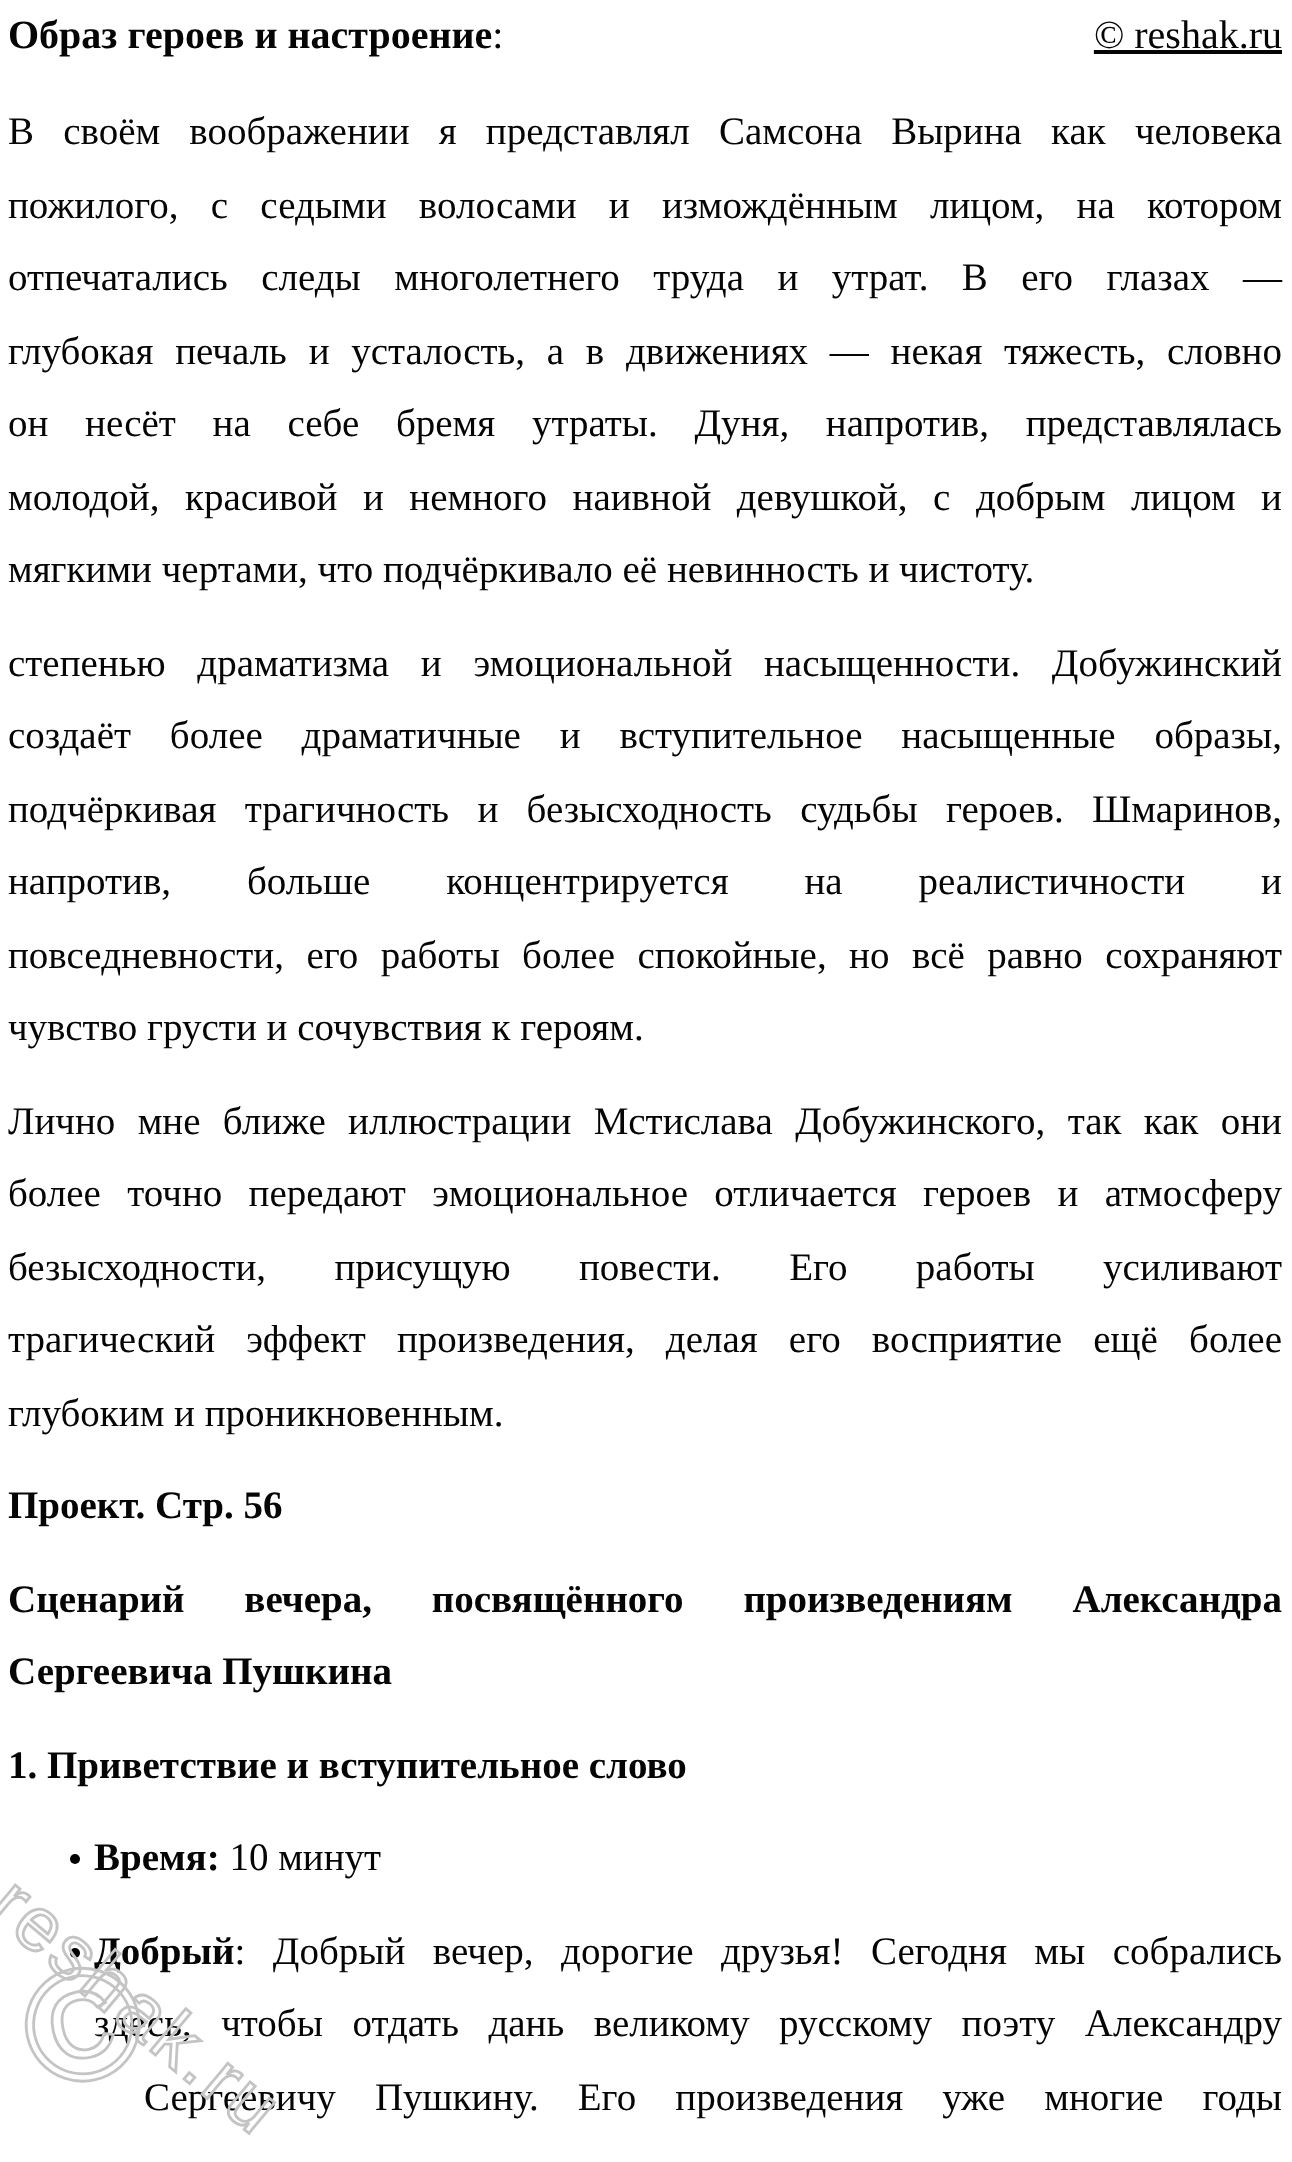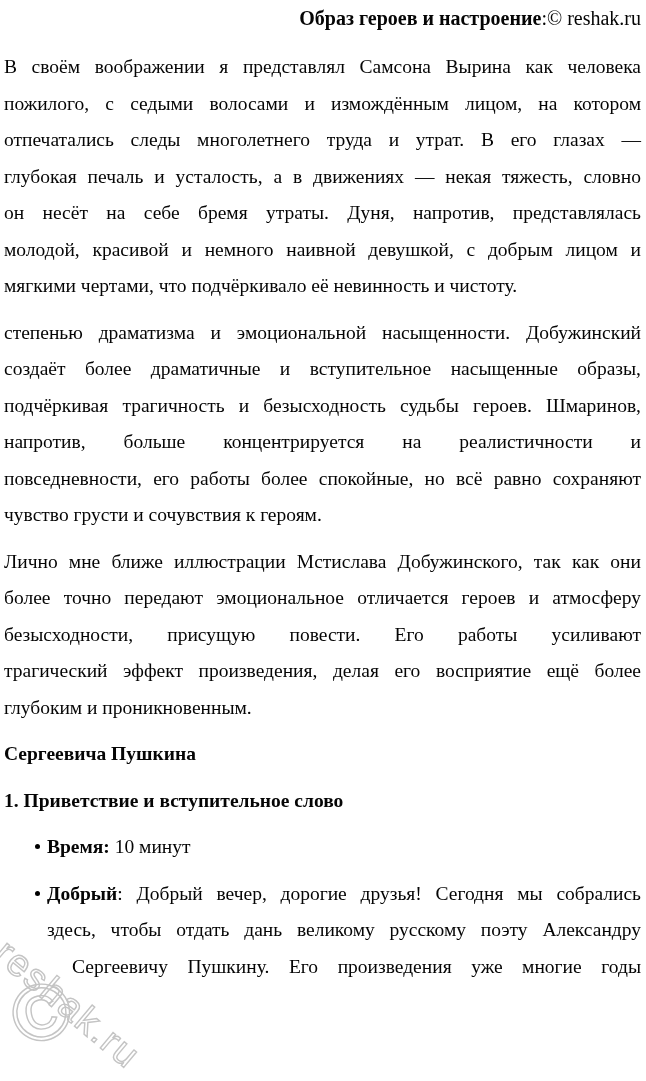--- a/index.html
+++ b/index.html
@@ -18,28 +18,29 @@
   .page {
     position: relative;
     box-sizing: border-box;
     width: 646px;
     height: 1081px;
     padding: 3px 5px 0 4px;
     background: #ffffff;
   }
   .header-row {
     display: flex;
-    justify-content: flex-end;
+    justify-content: space-between;
     align-items: baseline;
     line-height: 30px;
     font-size: 20px;
+    gap: 22px;
   }
   .section-title { font-weight: bold; }
   .section-title .colon { font-weight: normal; }
-  .copyright { font-weight: normal; }
+  .copyright { font-weight: normal; text-decoration: underline; }
 
   #doc > .block { margin-top: 10px; }
   #doc > .block:first-child { margin-top: 16px; }
 
   .line {
     font-size: 19.5px;
     line-height: 36.5px;
     text-align: left;
   }
   .line.j {
@@ -133,20 +134,24 @@
         <div class="line"><span class="seg">чувство грусти и сочувствия к героям.</span></div>
       </div>
       <div class="block block-paragraph">
         <div class="line j"><span class="seg">Лично мне ближе иллюстрации Мстислава Добужинского, так как они</span></div>
         <div class="line j"><span class="seg">более точно передают эмоциональное отличается героев и атмосферу</span></div>
         <div class="line j"><span class="seg">безысходности, присущую повести. Его работы усиливают</span></div>
         <div class="line j"><span class="seg">трагический эффект произведения, делая его восприятие ещё более</span></div>
         <div class="line"><span class="seg">глубоким и проникновенным.</span></div>
       </div>
       <div class="block block-heading">
+        <div class="line"><span class="seg b">Проект. Стр. 56</span></div>
+      </div>
+      <div class="block block-heading">
+        <div class="line j"><span class="seg b">Сценарий вечера, посвящённого произведениям Александра</span></div>
         <div class="line"><span class="seg b">Сергеевича Пушкина</span></div>
       </div>
       <div class="block block-heading">
         <div class="line"><span class="seg b">1. Приветствие и вступительное слово</span></div>
       </div>
       <div class="block block-bullet">
         <span class="bullet-marker"></span>
         <div class="line"><span class="seg b">Время:</span><span class="seg"> 10 минут</span></div>
       </div>
       <div class="block block-bullet">

